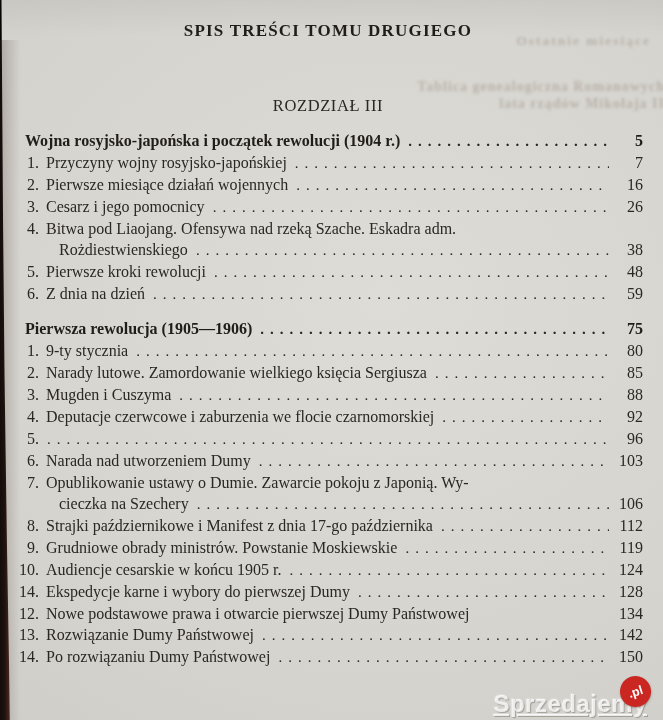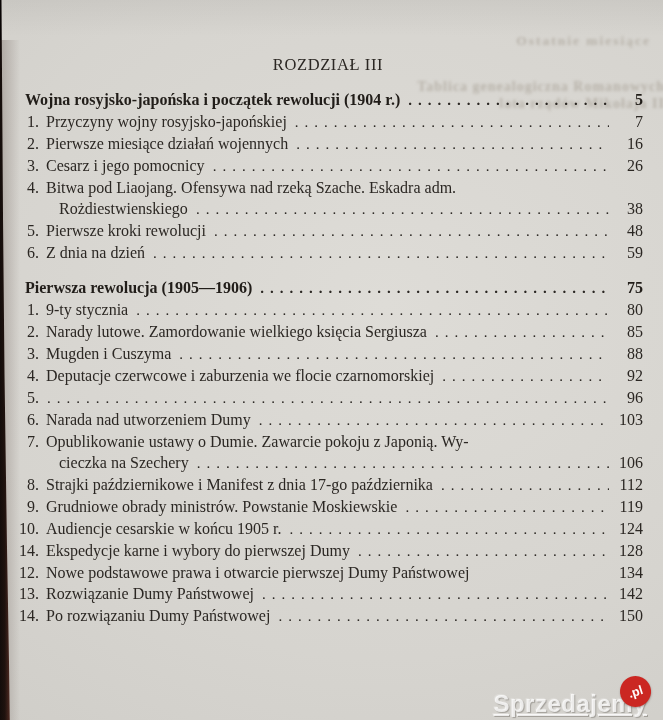--- a/index.html
+++ b/index.html
@@ -63,20 +63,21 @@
 <div class="photo">
   <div class="top-shade"></div>
 
   <div class="showthrough st1">Ostatnie miesiące</div>
   <div class="showthrough st2">
     <div>Tablica genealogiczna Romanowych</div>
     <div>lata rządów Mikołaja II</div>
   </div>
 
   <div class="content">
+    <h1>SPIS TREŚCI TOMU DRUGIEGO</h1>
 
     <h2 class="ch3-heading">ROZDZIAŁ III</h2>
     <div class="row section-line sec3">
       <span class="txt">Wojna rosyjsko-japońska i początek rewolucji (1904 r.)</span>
       <span class="dots">........................................................................................................................</span>
       <span class="pg">5</span>
     </div>
     <div class="items">
         <div class="row">
           <span class="num">1.</span>

